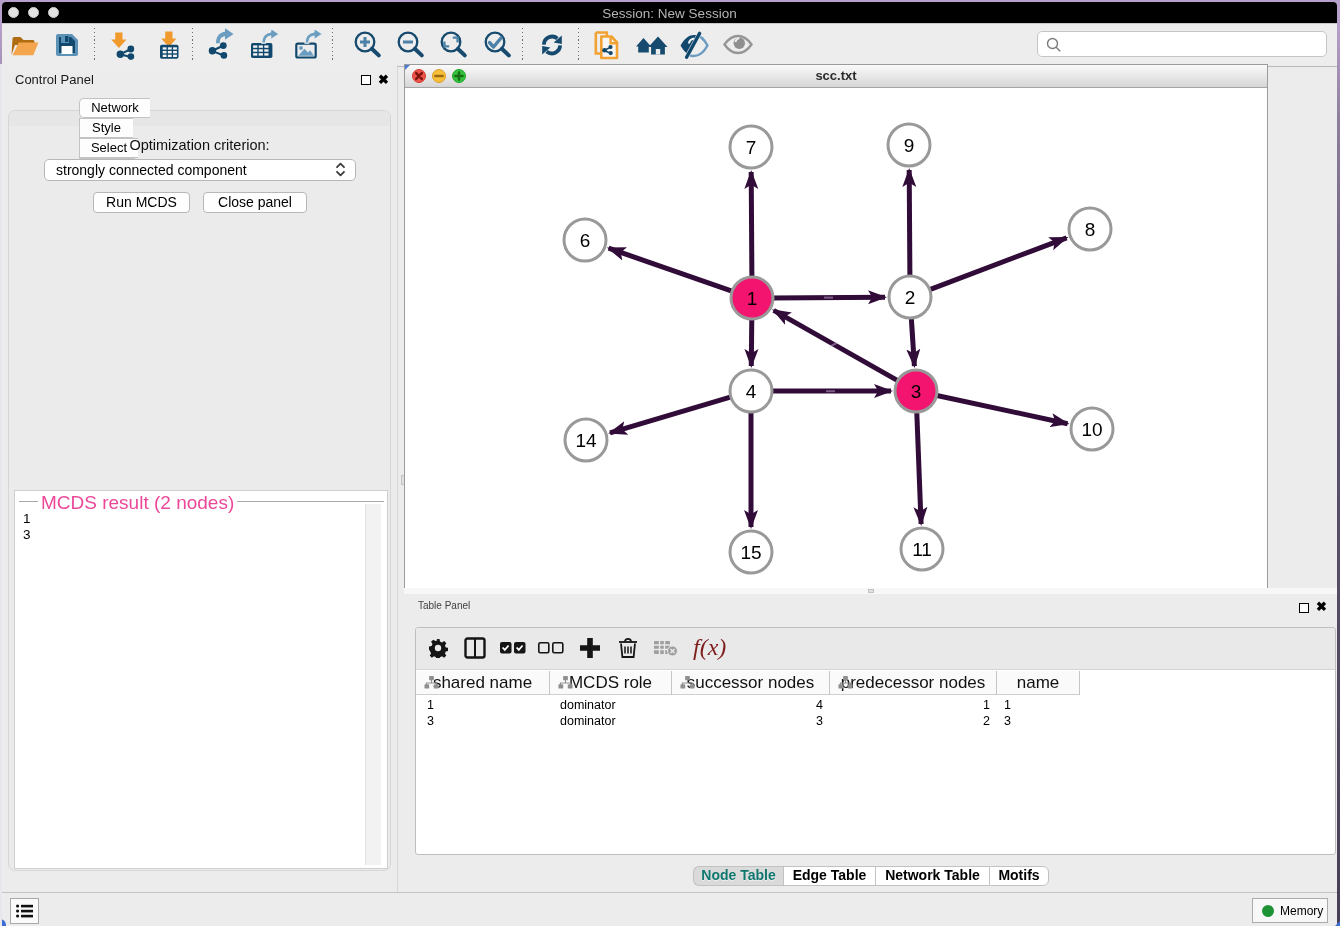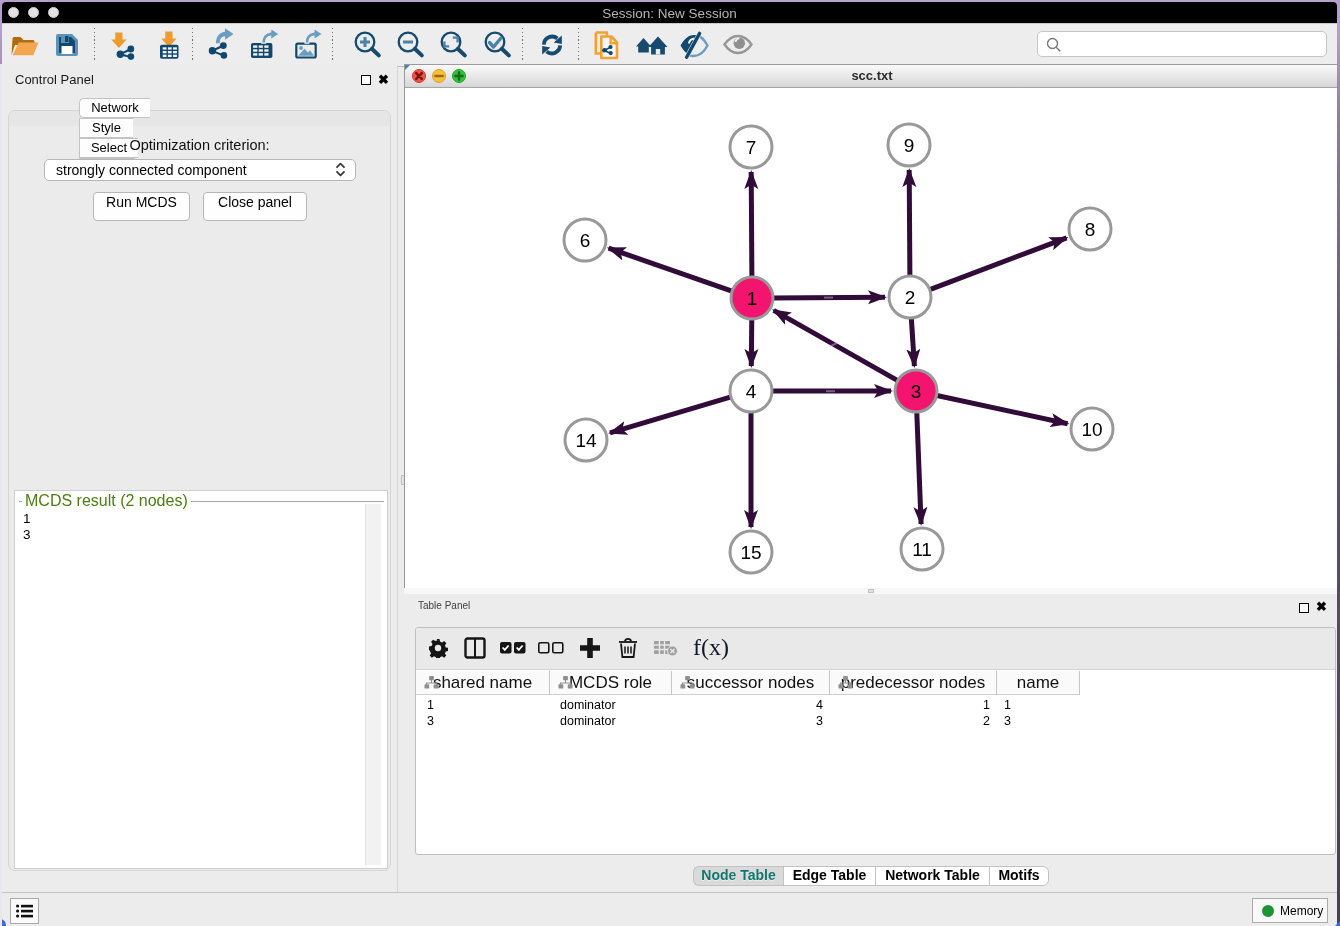--- a/index.html
+++ b/index.html
@@ -17,26 +17,26 @@
 #cp-title { position:absolute; left:13px; top:7px; font-size:13px; color:#1a1a1a; }
 .hbtn-sq { position:absolute; width:10px; height:10px; border:1.5px solid #000; background:#fff; }
 .hbtn-x { position:absolute; font-size:13px; font-weight:bold; color:#000; }
 #cp-inner { position:absolute; left:6px; top:45px; width:383px; height:761px; background:#ebebeb; border:1px solid #d6d6d6; border-radius:7px; }
 #cp-inner:before { content:""; position:absolute; left:0; top:0; width:100%; height:15px; background:#e6e6e6; border-radius:7px 7px 0 0; }
 .tabrow { position:absolute; display:flex;flex-direction:column; }
 .tab { height:20px; font-size:13px; text-align:center; line-height:17px; color:#000; background:#fdfdfd; border:1px solid #c3c3c3; border-right:none; }
 .tab.dis { background:#d9d9d9; color:#c9c9c9; text-shadow:0 1px 0 #f4f4f4; border-right:1px solid #c3c3c3; border-radius:0 5px 5px 0; }
 #opt-label { position:absolute; left:0; top:72px; width:100%; text-align:center; font-size:14.5px; color:#111; }
 #dropdown { position:absolute; left:42px; top:94px; width:312px; height:22px; background:#fff; border:1px solid #b7b7b7; border-radius:5px; font-size:14px; line-height:20px; padding-left:11px; color:#000; }
-.cbtn { position:absolute; top:127px; height:29px; background:#fefefe; border:1px solid #b7b7b7; border-radius:4px; font-size:14px; text-align:center; line-height:19px; color:#000; }
+.cbtn { position:absolute; top:127px; height:21px; background:#fefefe; border:1px solid #b7b7b7; border-radius:4px; font-size:14px; text-align:center; line-height:19px; color:#000; }
 #resultbox { position:absolute; left:12px; top:425px; width:374px; height:379px; background:#fff; border:1px solid #cfcfcf; }
 #resultline { position:absolute; left:4px; top:10px; width:365px; height:1px; background:#a9a9a9; }
-#resulttitle { position:absolute; left:7px; top:1px; font-size:16px; color:#4d7c0f; background:#fff; padding:0 3px; }
+#resulttitle { position:absolute; left:23px; top:1px; font-size:19px; color:#ec4899; background:#fff; padding:0 3px; }
 #resultscroll { position:absolute; right:6px; top:13px; width:16px; height:361px; background:#f2f2f2; border-left:1px solid #e2e2e2; }
-#netwin { position:absolute; left:402px; top:62px; width:936px; height:524px; background:#fff; border:1px solid #9b9b9b; border-bottom:none; overflow:hidden; }
+#netwin { position:absolute; left:402px; top:62px; width:864px; height:524px; background:#fff; border:1px solid #9b9b9b; border-bottom:none; overflow:hidden; }
 #netbar { position:absolute; left:0; top:0; width:100%; height:23px; background:linear-gradient(#fafafa,#d6d6d6); border-bottom:1px solid #a5a5a5; }
 .mtl { position:absolute; top:4px; width:14px; height:14px; border-radius:50%; }
 .mtl svg { display:block; margin:-1px 0 0 -1px; }
 #net-title { position:absolute; top:3px; width:100%; text-align:center; font-size:13px; font-weight:bold; color:#2b2b2b; }
 #graph { position:absolute; left:0; top:24px; }
 #tpanel { position:absolute; left:402px; top:594px; width:936px; height:297px; }
 #tp-title { position:absolute; left:14px; top:4px; font-size:10px; color:#404040; }
 #tp-box { position:absolute; left:11px; top:31px; width:921px; height:228px; background:#fff; border:1px solid #bfbfbf; border-radius:3px; }
 #tp-toolbar { position:absolute; left:0; top:0; width:100%; height:42px; background:#e9e9e9; border-bottom:1px solid #d4d4d4; border-radius:3px 3px 0 0; }
 #thead { position:absolute; left:0; top:43px; width:664px; height:24px; display:flex; background:#fafafa; border-bottom:1px solid #cfcfcf; }
@@ -369,21 +369,21 @@
         <svg width="24" height="15" style="position:absolute;left:238px;top:13px" viewBox="0 0 24 15">
             <g fill="#9f9f9f">
               <rect x="0" y="0" width="16" height="13" rx="1"></rect>
             </g>
             <g stroke="#e9e9e9" stroke-width="1.4">
               <path d="M0 4h16M0 8.5h16M5.5 0v13M10.5 0v13"></path>
             </g>
             <circle cx="18.5" cy="10" r="5" fill="#9f9f9f" stroke="#e9e9e9" stroke-width="1"></circle>
             <path d="M16.5 8l4 4M20.5 8l-4 4" stroke="#e9e9e9" stroke-width="1.5"></path>
           </svg>
-        <div style="position:absolute;left:277px;top:6px;font-family:'Liberation Serif',serif;font-size:24px;color:#0f172a">f(x)</div>
+        <div style="position:absolute;left:277px;top:6px;font-family:'Liberation Serif',serif;font-style:italic;font-size:24px;color:#7f1d1d">f(x)</div>
       </div>
       <div id="thead">
         <div class="th" style="width:134px"><svg width="15" height="13" viewBox="0 0 13 12">
               <g fill="#8f8f8f">
                 <rect x="4.3" y="0" width="4.4" height="4" rx="0.8"></rect>
                 <rect x="0" y="7.6" width="4.4" height="4" rx="0.8"></rect>
                 <rect x="8.6" y="7.6" width="4.4" height="4" rx="0.8"></rect>
                 <path d="M6 3.5h1v2.5h4.7v2.4h-1V7H2.3v1.4h-1V6H6z"></path>
               </g>
             </svg>shared name</div>

